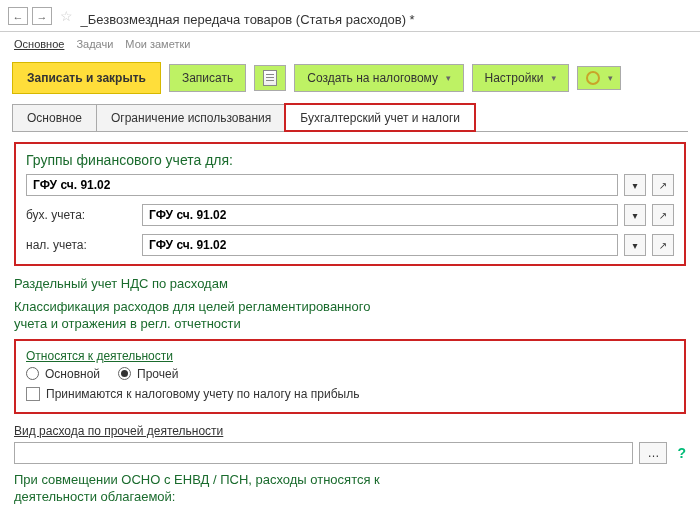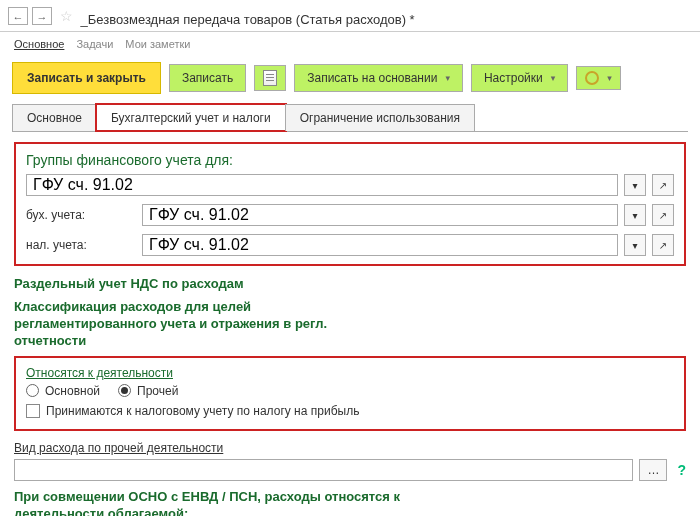--- a/index.html
+++ b/index.html
@@ -102,35 +102,36 @@
   }
   .tab.active { background: #fff; }
   .tab.red-border { outline: 2px solid #c22; outline-offset: -1px; }
   .panel { padding: 10px 14px; }
   .redbox {
     border: 2px solid #c22;
     padding: 8px 10px;
     margin-bottom: 10px;
   }
   .section-title { color: #1a6b2d; font-size: 14px; margin-bottom: 6px; }
-  .section-title.dark { color: #1a6b2d; font-size: 13px; font-weight: bold; }
+  .section-title.dark { color: #1a6b2d; font-size: 13px; }
   .form-row {
     display: flex;
     align-items: center;
     gap: 6px;
     margin-bottom: 8px;
   }
   .form-label { width: 110px; color: #333; }
   .text-input {
     flex: 1;
     border: 1px solid #aaa;
     padding: 4px 6px;
-    font-size: 16px;
+    font-size: 12px;
     background: #fff;
     height: 22px;
+    font-weight: bold;
   }
   .sq-btn {
     width: 22px;
     height: 22px;
     border: 1px solid #aaa;
     background: #f7f7f7;
     display: inline-flex;
     align-items: center;
     justify-content: center;
     cursor: pointer;
@@ -197,37 +198,37 @@
   <span class="sub-item inactive">Мои заметки</span>
 </div>
 
 <div class="toolbar">
   <div class="btn primary">Записать и закрыть</div>
   <div class="btn">Записать</div>
   <div class="btn icon-only">
       <span class="doc-icon"></span>
     </div>
   <div class="btn">
-    <span>Записать на основании</span>
+    <span>Создать на налоговому</span>
     <span class="dd-arrow">▾</span>
   </div>
   <div class="btn">
     <span>Настройки</span>
     <span class="dd-arrow">▾</span>
   </div>
   <div class="btn icon-only">
     <span class="gear-icon"></span>
     <span class="dd-arrow">▾</span>
   </div>
 </div>
 
 <div class="tabs">
   <div class="tab">Основное</div>
+  <div class="tab">Ограничение использования</div>
   <div class="tab active red-border">Бухгалтерский учет и налоги</div>
-  <div class="tab">Ограничение использования</div>
 </div>
 
 <div class="panel">
 
   <div class="redbox">
     <div class="section-title">Группы финансового учета для:</div>
     <div class="form-row">
       <input class="text-input" value="ГФУ сч. 91.02" style="">
       <div class="sq-btn">▾</div>
       <div class="sq-btn">↗</div>

